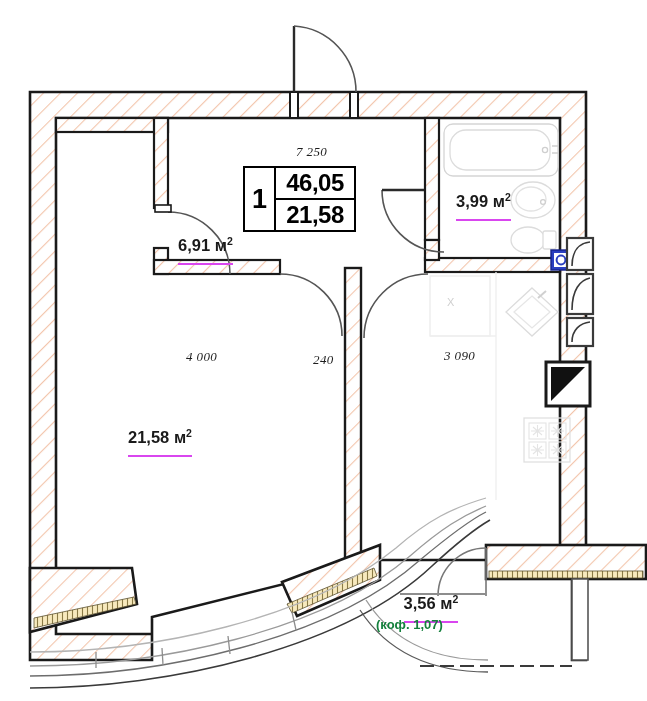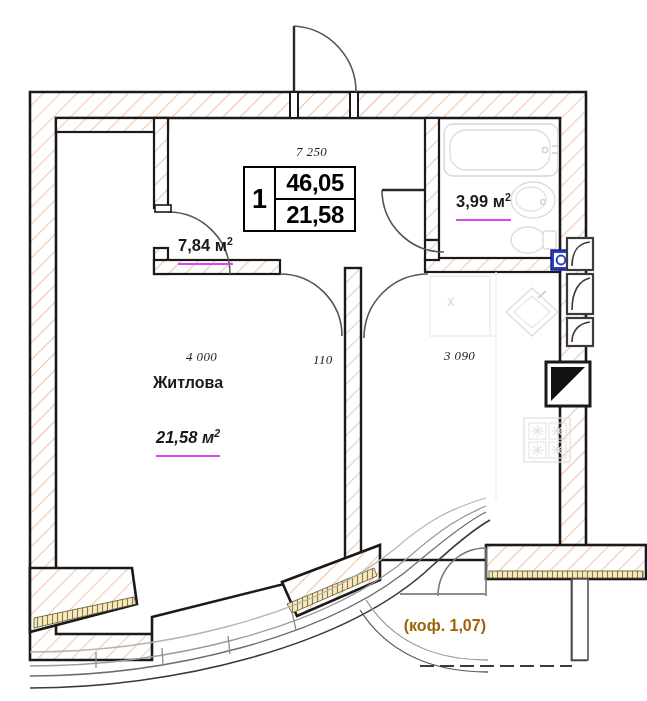--- a/index.html
+++ b/index.html
@@ -52,24 +52,24 @@
     line-height: 0;
   }
   .dim-txt {
     font-size: 13px;
     font-style: italic;
     font-family: "Liberation Serif", serif;
     color: #1d1d1d;
     letter-spacing: 0.4px;
   }
   .coef-txt {
-    font-size: 16px;
-    font-weight: bold;
-    color: #a16207;
-    text-align: right;
+    font-size: 13px;
+    font-weight: bold;
+    color: #15803d;
+    text-align: left;
   }
   
   #info-box {
     position: absolute;
     left: 243px;
     top: 166px;
     width: 113px;
     height: 66px;
     border: 2px solid #000;
     background: #fff;
@@ -275,37 +275,39 @@
   <div id="info-box">
     <div id="info-rooms">1</div>
     <div id="info-areas">
       <div class="info-cell top">46,05</div>
       <div class="info-cell">21,58</div>
     </div>
   </div>
 
   <div class="lbl dim-txt" style="left:296px; top:144px;">7 250</div>
 
-  <div class="lbl dim-txt" style="left:313px; top:352px;">110</div>
+  <div class="lbl dim-txt" style="left:313px; top:352px;">240</div>
 
   <div class="lbl dim-txt" style="left:186px; top:349px;font-family:Liberation Serif, serif;">4 000</div>
 
   <div class="lbl dim-txt" style="left:444px; top:348px;">3 090</div>
 
   <div class="lbl room-name" style="left:128px; top:373px; width:120px;">
-    <div>Житлова</div>
-  </div>
-  <div class="lbl" style="left:128px; top:428px; width:120px; text-align:center;font-style:italic;">
+  </div>
+  <div class="lbl" style="left:128px; top:428px; width:120px; ">
     <span class="area-txt"><span>21,58</span>&nbsp;<span>м</span><sup>2</sup></span>
   </div>
 
 
   <div class="lbl" style="left:178px; top:236px;">
-    <span class="area-txt"><span>7,84</span>&nbsp;<span>м</span><sup>2</sup></span>
+    <span class="area-txt"><span>6,91</span>&nbsp;<span>м</span><sup>2</sup></span>
   </div>
 
   <div class="lbl" style="left:456px; top:192px;">
     <span class="area-txt"><span>3,99</span>&nbsp;<span>м</span><sup>2</sup></span>
   </div>
 
+  <div class="lbl" style="left:376px; top:594px; width:110px; text-align:center;">
+    <span class="area-txt"><span>3,56</span>&nbsp;<span>м</span><sup>2</sup></span>
+  </div>
   <div class="lbl coef-txt" style="left:376px; top:617px; width:110px;">(коф. 1,07)</div>
 
 </div>
 
 </body></html>

